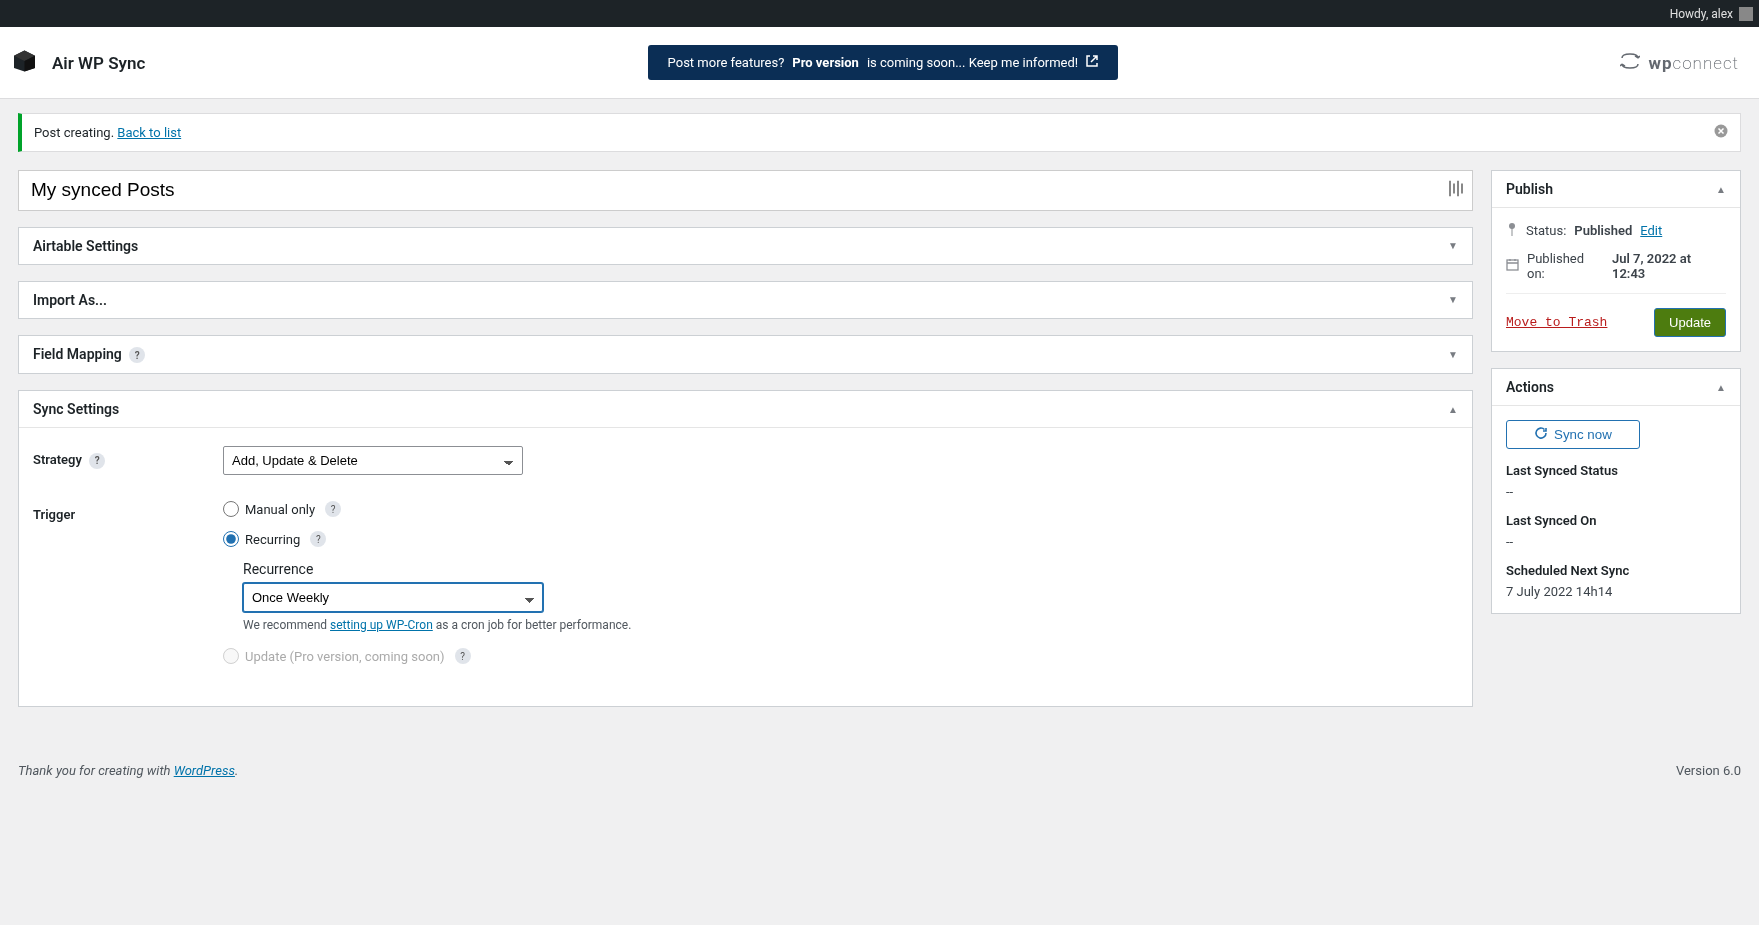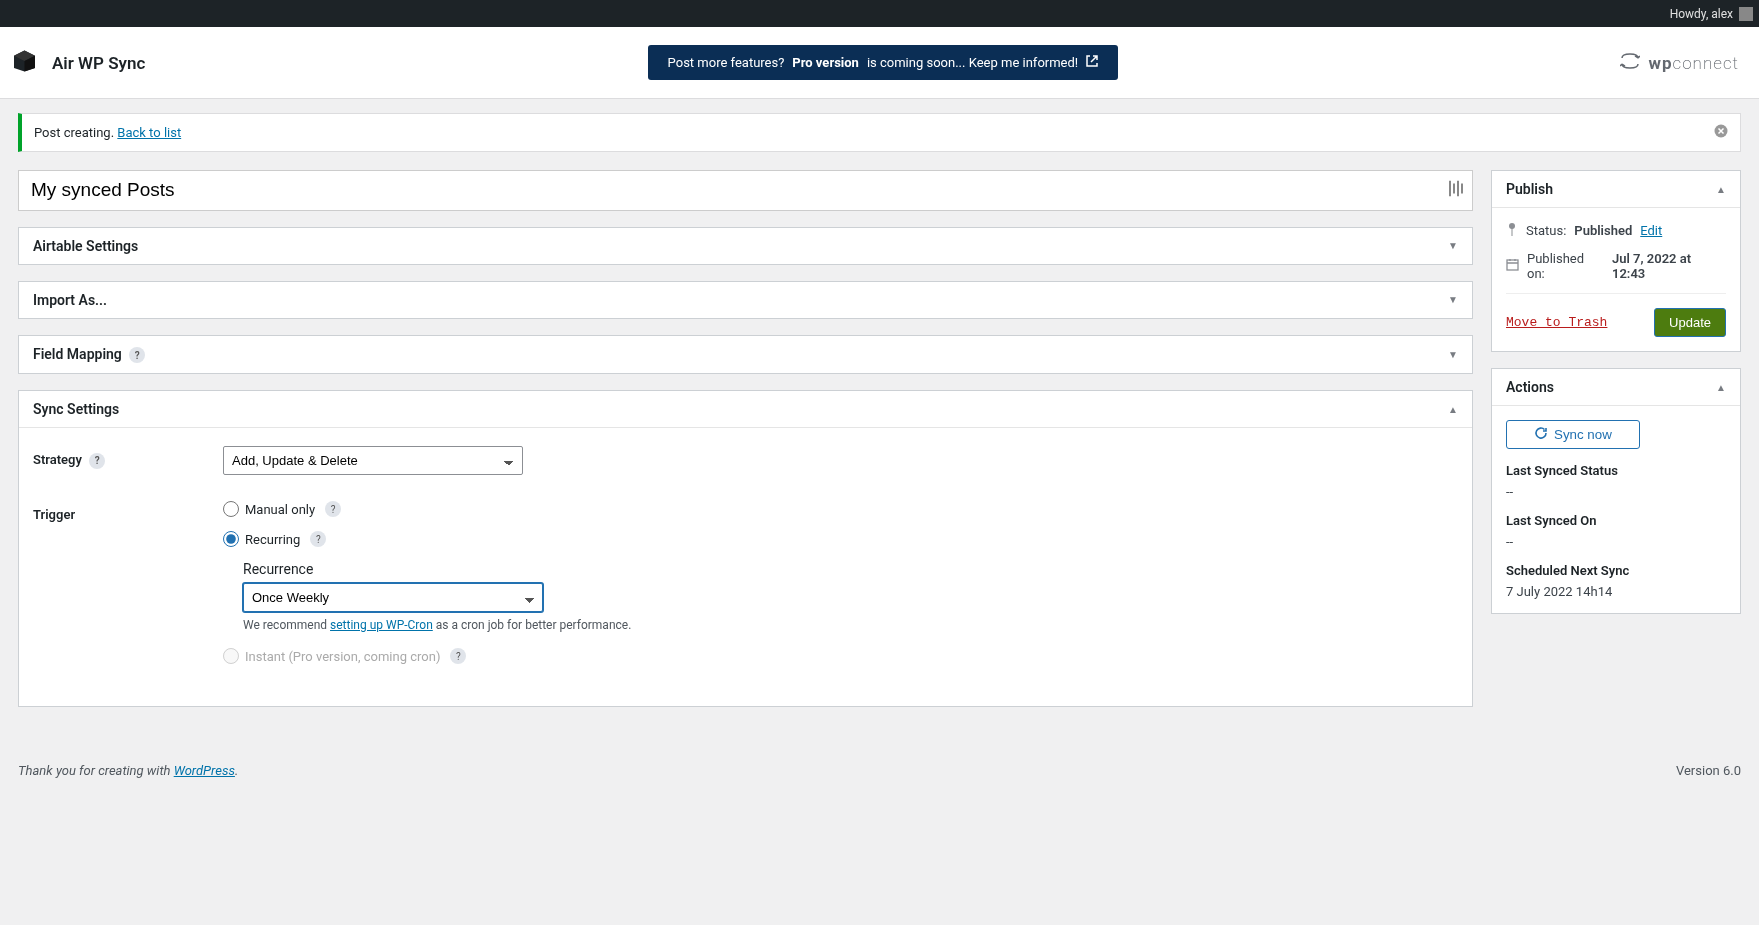--- a/index.html
+++ b/index.html
@@ -197,21 +197,21 @@
                 <div class="sublabel">Recurrence</div>
                 <select class="select focused">
                   <option>Once Weekly</option>
                 </select>
                 <div class="hint">
                   <span>We recommend </span><a>setting up WP-Cron</a><span> as a cron job for better performance.</span>
                 </div>
               </div>
               <div class="radio-row disabled">
                 <input type="radio" name="trigger" disabled="" style="">
-                <span>Instant (Pro version, coming cron)</span>
+                <span>Update (Pro version, coming soon)</span>
                 <span class="help-badge">?</span>
               </div>
             </div>
           </div>
         </div>
       </div>
     </div>
 
     <div class="col-side side">
       <div class="postbox">

